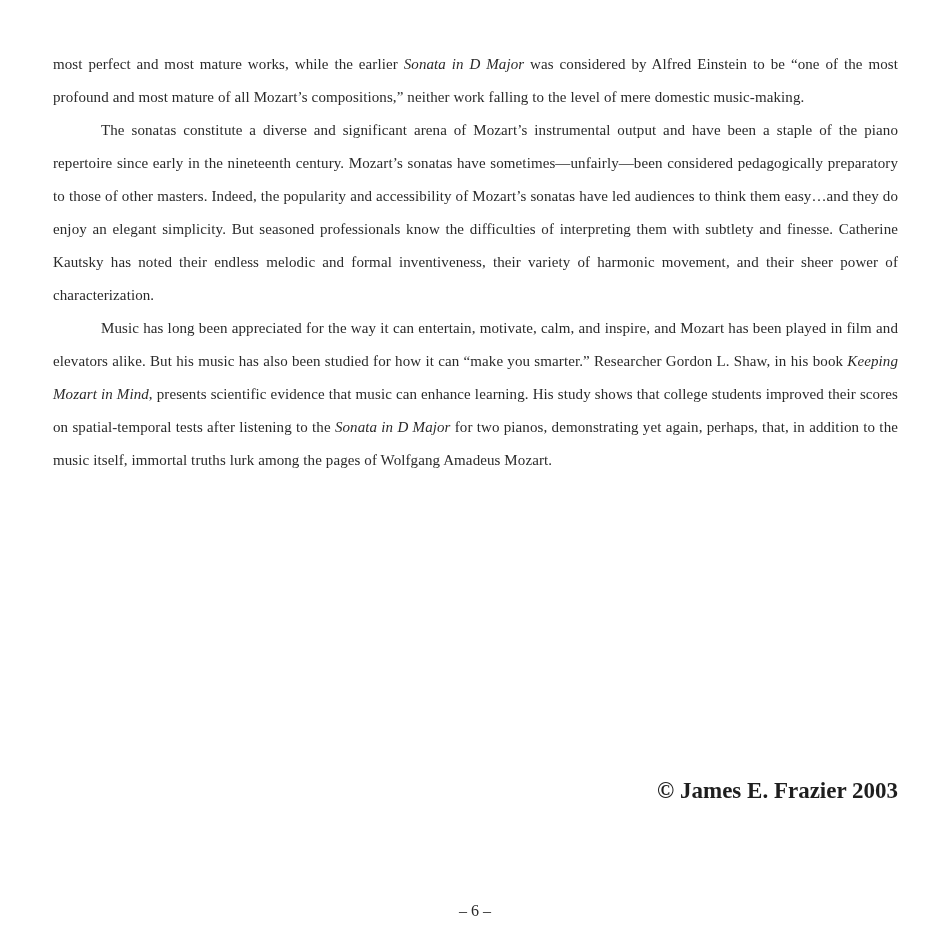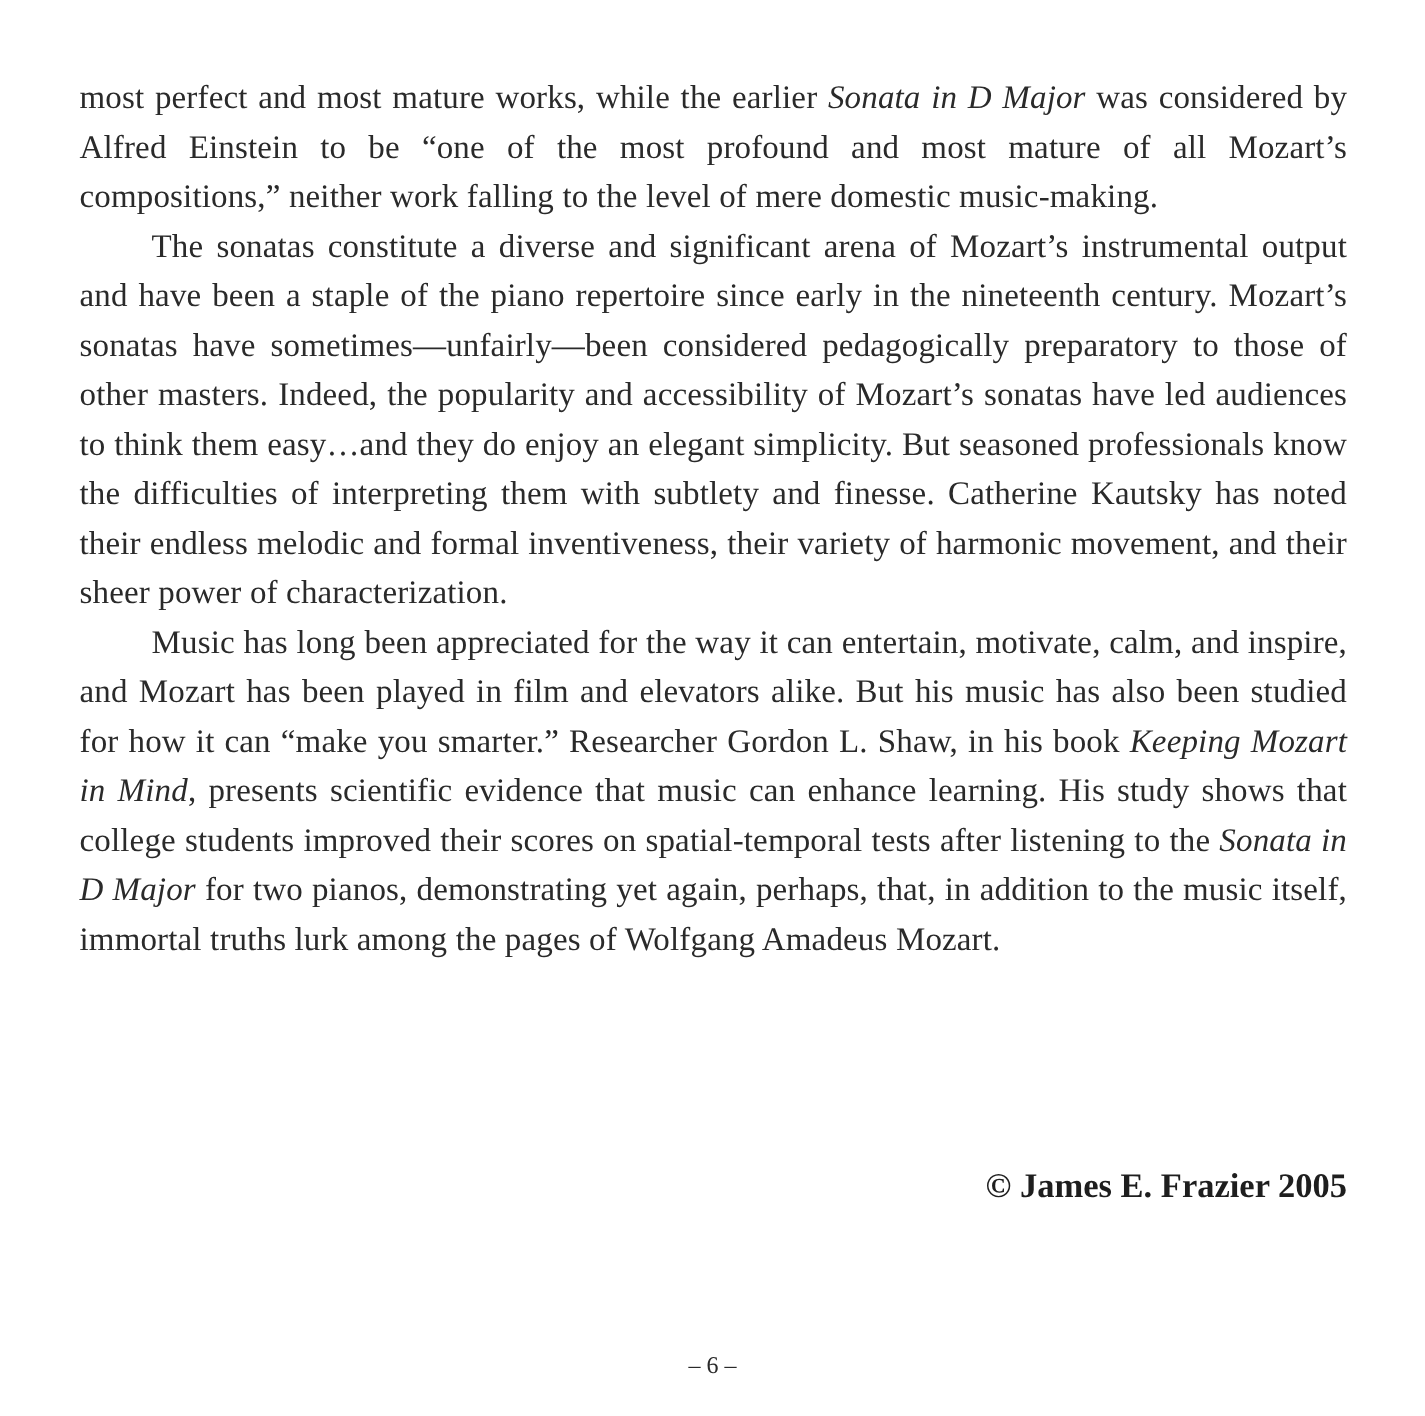--- a/index.html
+++ b/index.html
@@ -6,21 +6,21 @@
     body {
       width: 950px; height: 944px; position: relative; overflow: hidden;
       font-family: "Liberation Serif", "DejaVu Serif", serif;
       color: #2a2a2a;
     }
     .page-body {
       position: absolute; left: 53px; top: 48px; width: 845px;
     }
     .para {
       margin: 0;
-      font-size: 22px;
+      font-size: 15px;
       line-height: 33px;
       text-align: justify;
       letter-spacing: 0.1px;
     }
     .para.indent { text-indent: 48px; }
     .para em { font-style: italic; }
     .copyright {
       position: absolute; right: 52px; top: 778px;
       font-size: 23px; font-weight: bold; color: #1e1e1e;
       white-space: nowrap;
@@ -38,15 +38,15 @@
     <span>most perfect and most mature works, while the earlier </span><em>Sonata in D Major</em><span> was considered by Alfred Einstein to be “one of the most profound and most mature of all Mozart’s compositions,” neither work falling to the level of mere domestic music-making.</span>
   </p>
   <p class="para indent">
     <span>The sonatas constitute a diverse and significant arena of Mozart’s instrumen­tal output and have been a staple of the piano repertoire since early in the nine­teenth century. Mozart’s sonatas have sometimes—unfairly—been considered pedagogically preparatory to those of other masters. Indeed, the popularity and accessibility of Mozart’s sonatas have led audiences to think them easy…and they do enjoy an elegant simplicity. But seasoned professionals know the difficulties of interpreting them with subtlety and finesse. Catherine Kautsky has noted their endless melodic and formal inventiveness, their variety of harmonic movement, and their sheer power of characterization.</span>
   </p>
   <p class="para indent">
     <span>Music has long been appreciated for the way it can entertain, motivate, calm, and inspire, and Mozart has been played in film and elevators alike. But his music has also been studied for how it can “make you smarter.” Researcher Gordon L. Shaw, in his book </span><em>Keeping Mozart in Mind</em><span>, presents scientific evidence that music can enhance learning. His study shows that college students improved their scores on spatial-temporal tests after listening to the </span><em>Sonata in D Major</em><span> for two pianos, demonstrating yet again, perhaps, that, in addition to the music itself, immortal truths lurk among the pages of Wolfgang Amadeus Mozart.</span>
   </p>
 </div>
 
-<div class="copyright">© James E. Frazier 2005</div>
+<div class="copyright">© James E. Frazier 2003</div>
 
 <div class="page-number">– 6 –</div>
 
 </body></html>

